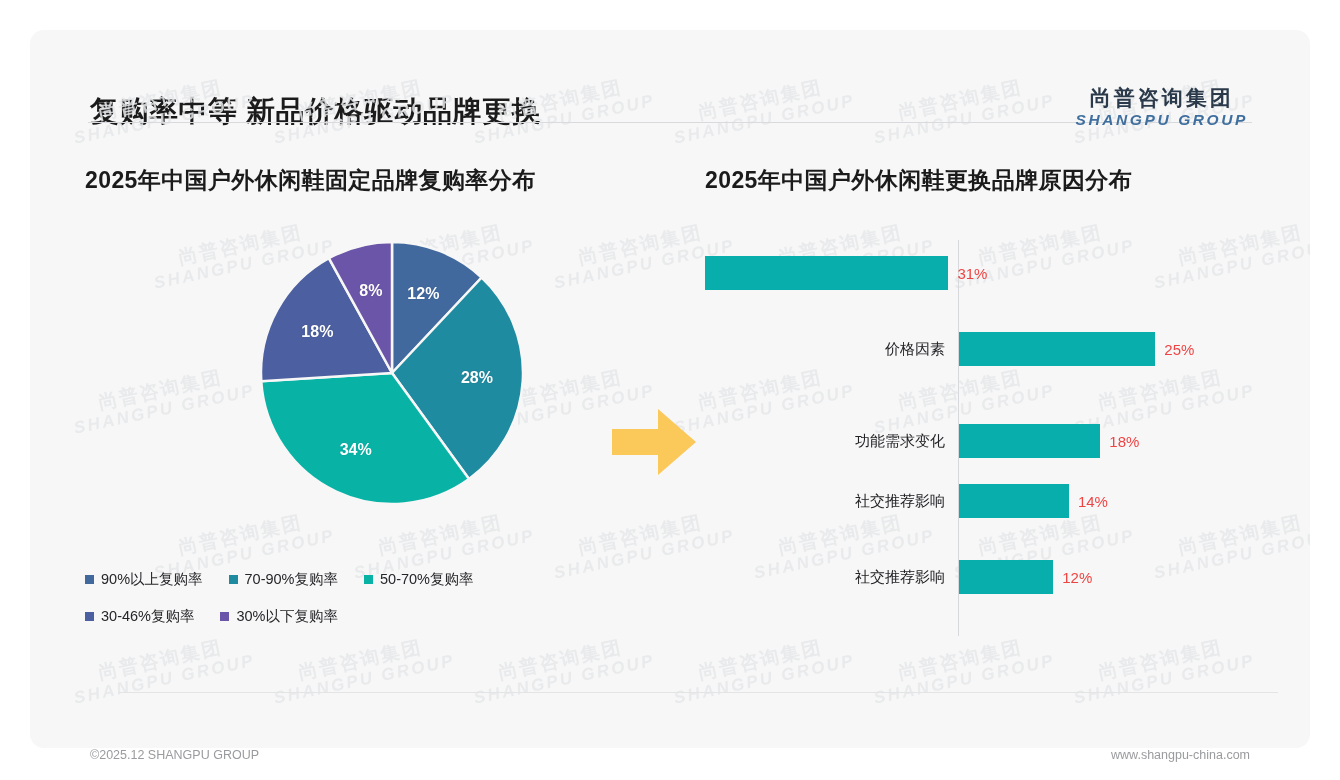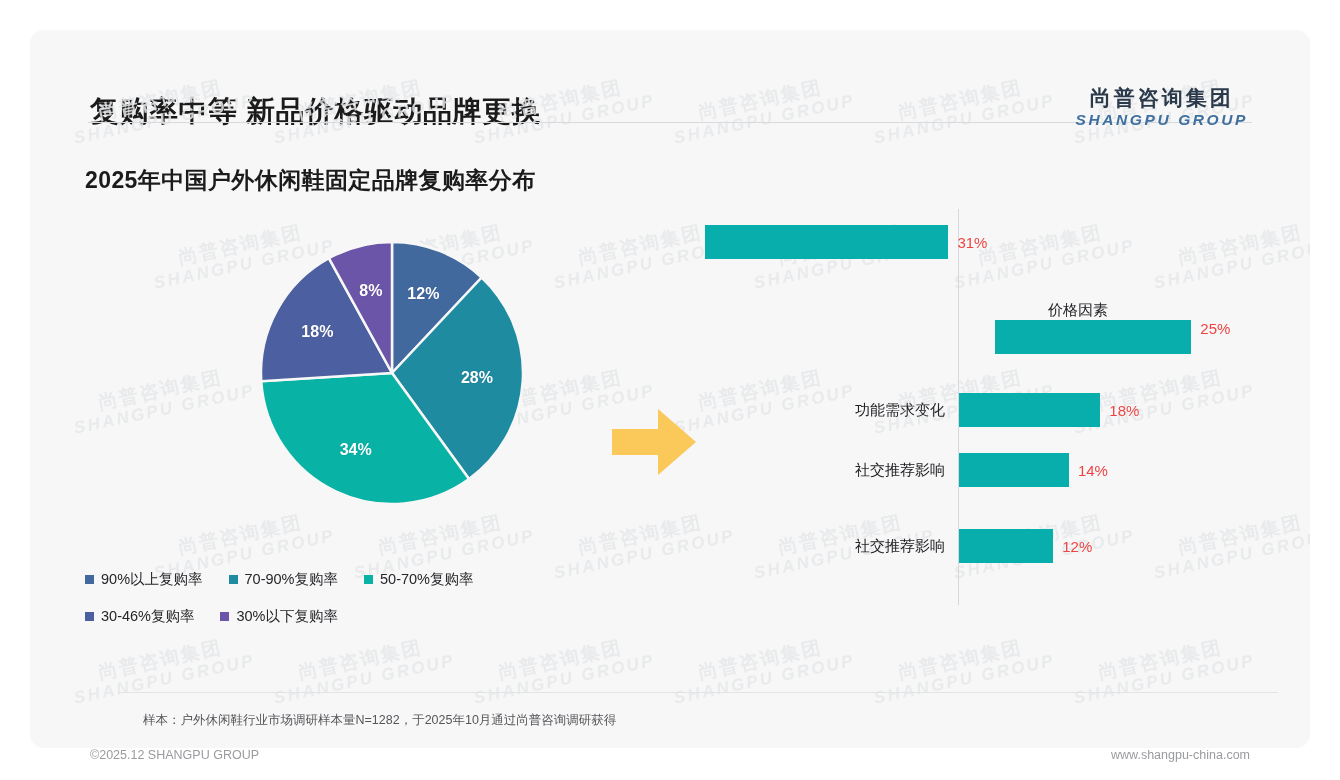--- a/index.html
+++ b/index.html
@@ -421,31 +421,32 @@
             </div>
           </div>
         </div>
     </div>
 
     <svg class="arrow" viewBox="0 0 92 78">
       <polygon id="arrow-shape" points="4,26 50,26 50,6 88,39 50,72 50,52 4,52" fill="#FBC85A"></polygon>
     </svg>
 
     <div class="panel panel-right">
+      <div class="panel-title">2025年中国户外休闲鞋更换品牌原因分布</div>
 
       <div class="bars">
         <div class="bar-axis"></div>
         <div id="bar-rows">
             <div class="bar-row" style="top: 16px;">
               <div class="bar-track">
                 <div class="bar-fill" style="width: 243.441px; background: rgb(8, 174, 172);"></div>
                 <div class="bar-value" style="left: 252.441px;">31%</div>
               </div>
             </div>
-            <div class="bar-row" style="top: 92px; flex-direction: column;">
+            <div class="bar-row" style="top: 92px;">
               <div class="bar-cat">价格因素</div>
               <div class="bar-track">
                 <div class="bar-fill" style="width: 196.324px; background: rgb(8, 174, 172);"></div>
                 <div class="bar-value" style="left: 205.324px;">25%</div>
               </div>
             </div>
             <div class="bar-row" style="top: 184px;">
               <div class="bar-cat">功能需求变化</div>
               <div class="bar-track">
                 <div class="bar-fill" style="width: 141.353px; background: rgb(8, 174, 172);"></div>
@@ -464,20 +465,19 @@
               <div class="bar-track">
                 <div class="bar-fill" style="width: 94.2353px; background: rgb(8, 174, 172);"></div>
                 <div class="bar-value" style="left: 103.235px;">12%</div>
               </div>
             </div>
           </div>
       </div>
     </div>
 
     <div class="sample-rule"></div>
-    <div class="sample-note">样本：户外休闲鞋行业市场调研样本量N=1282，于2025年10月通过尚普咨询调研获得</div>
   </div>
 
   <div class="bottom">
     <div class="copyright">©2025.12 SHANGPU GROUP</div>
     <div class="website">www.shangpu-china.com</div>
   </div>
 </div>
 
 </body></html>

